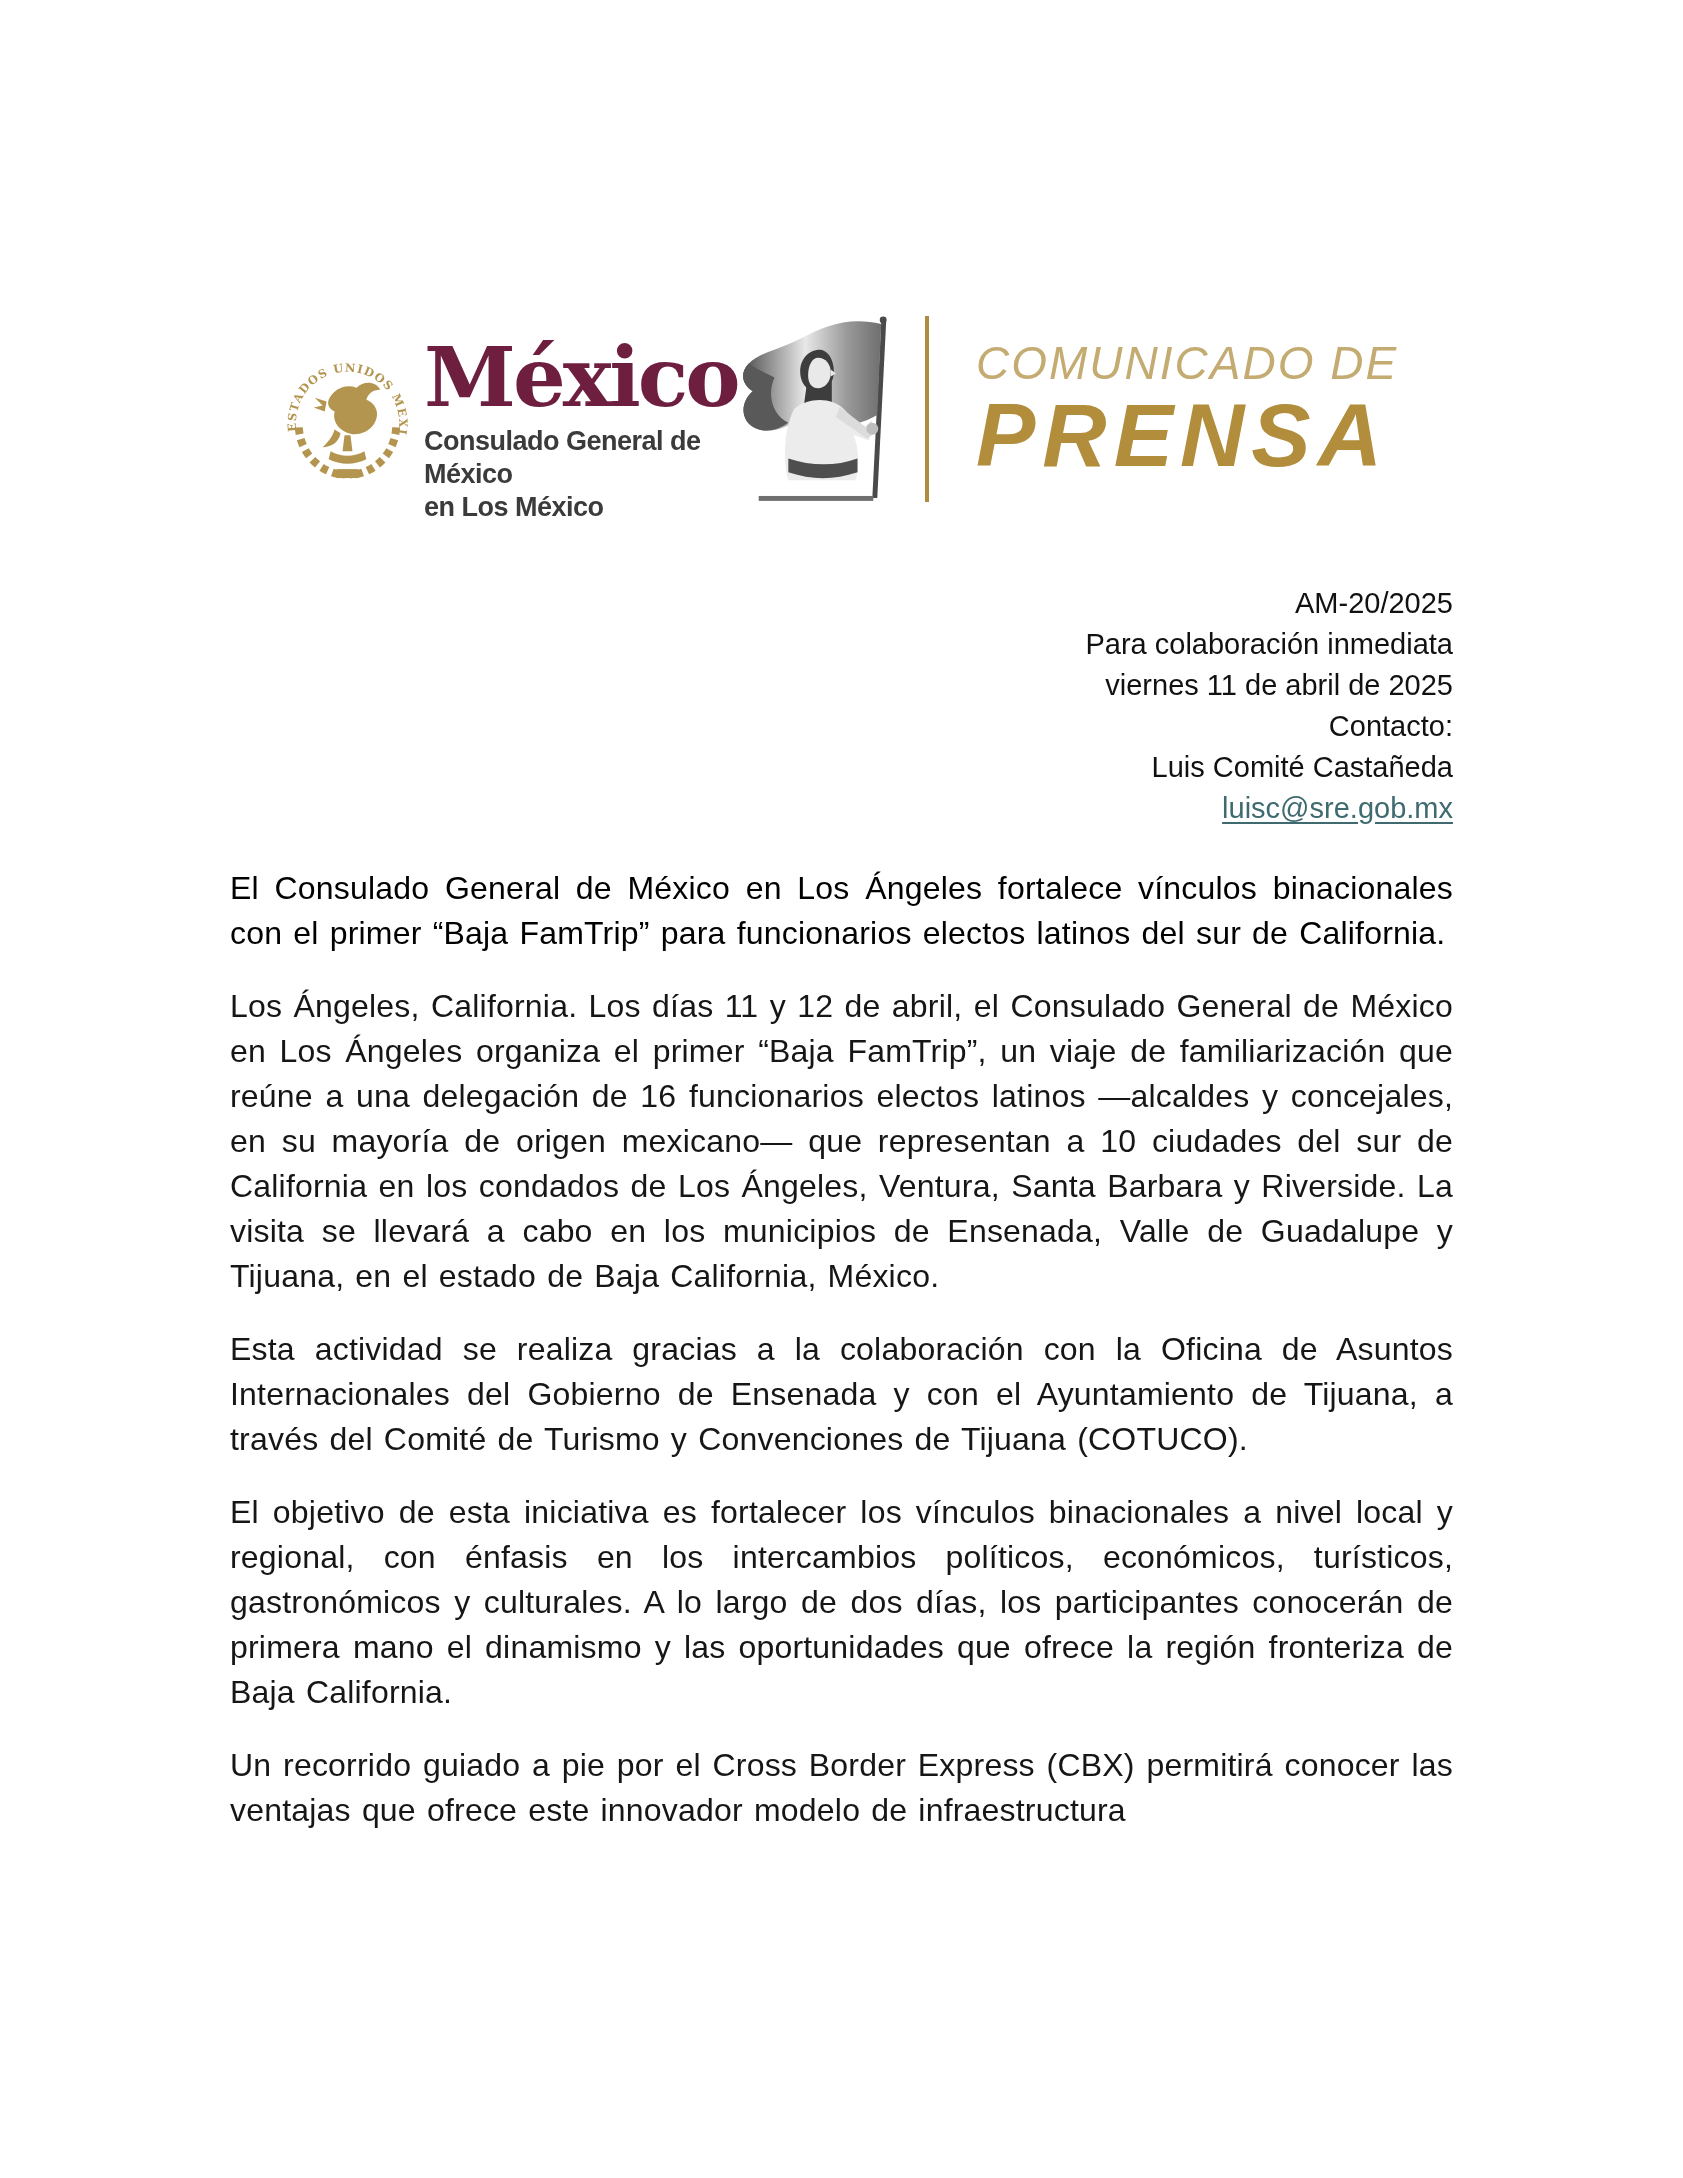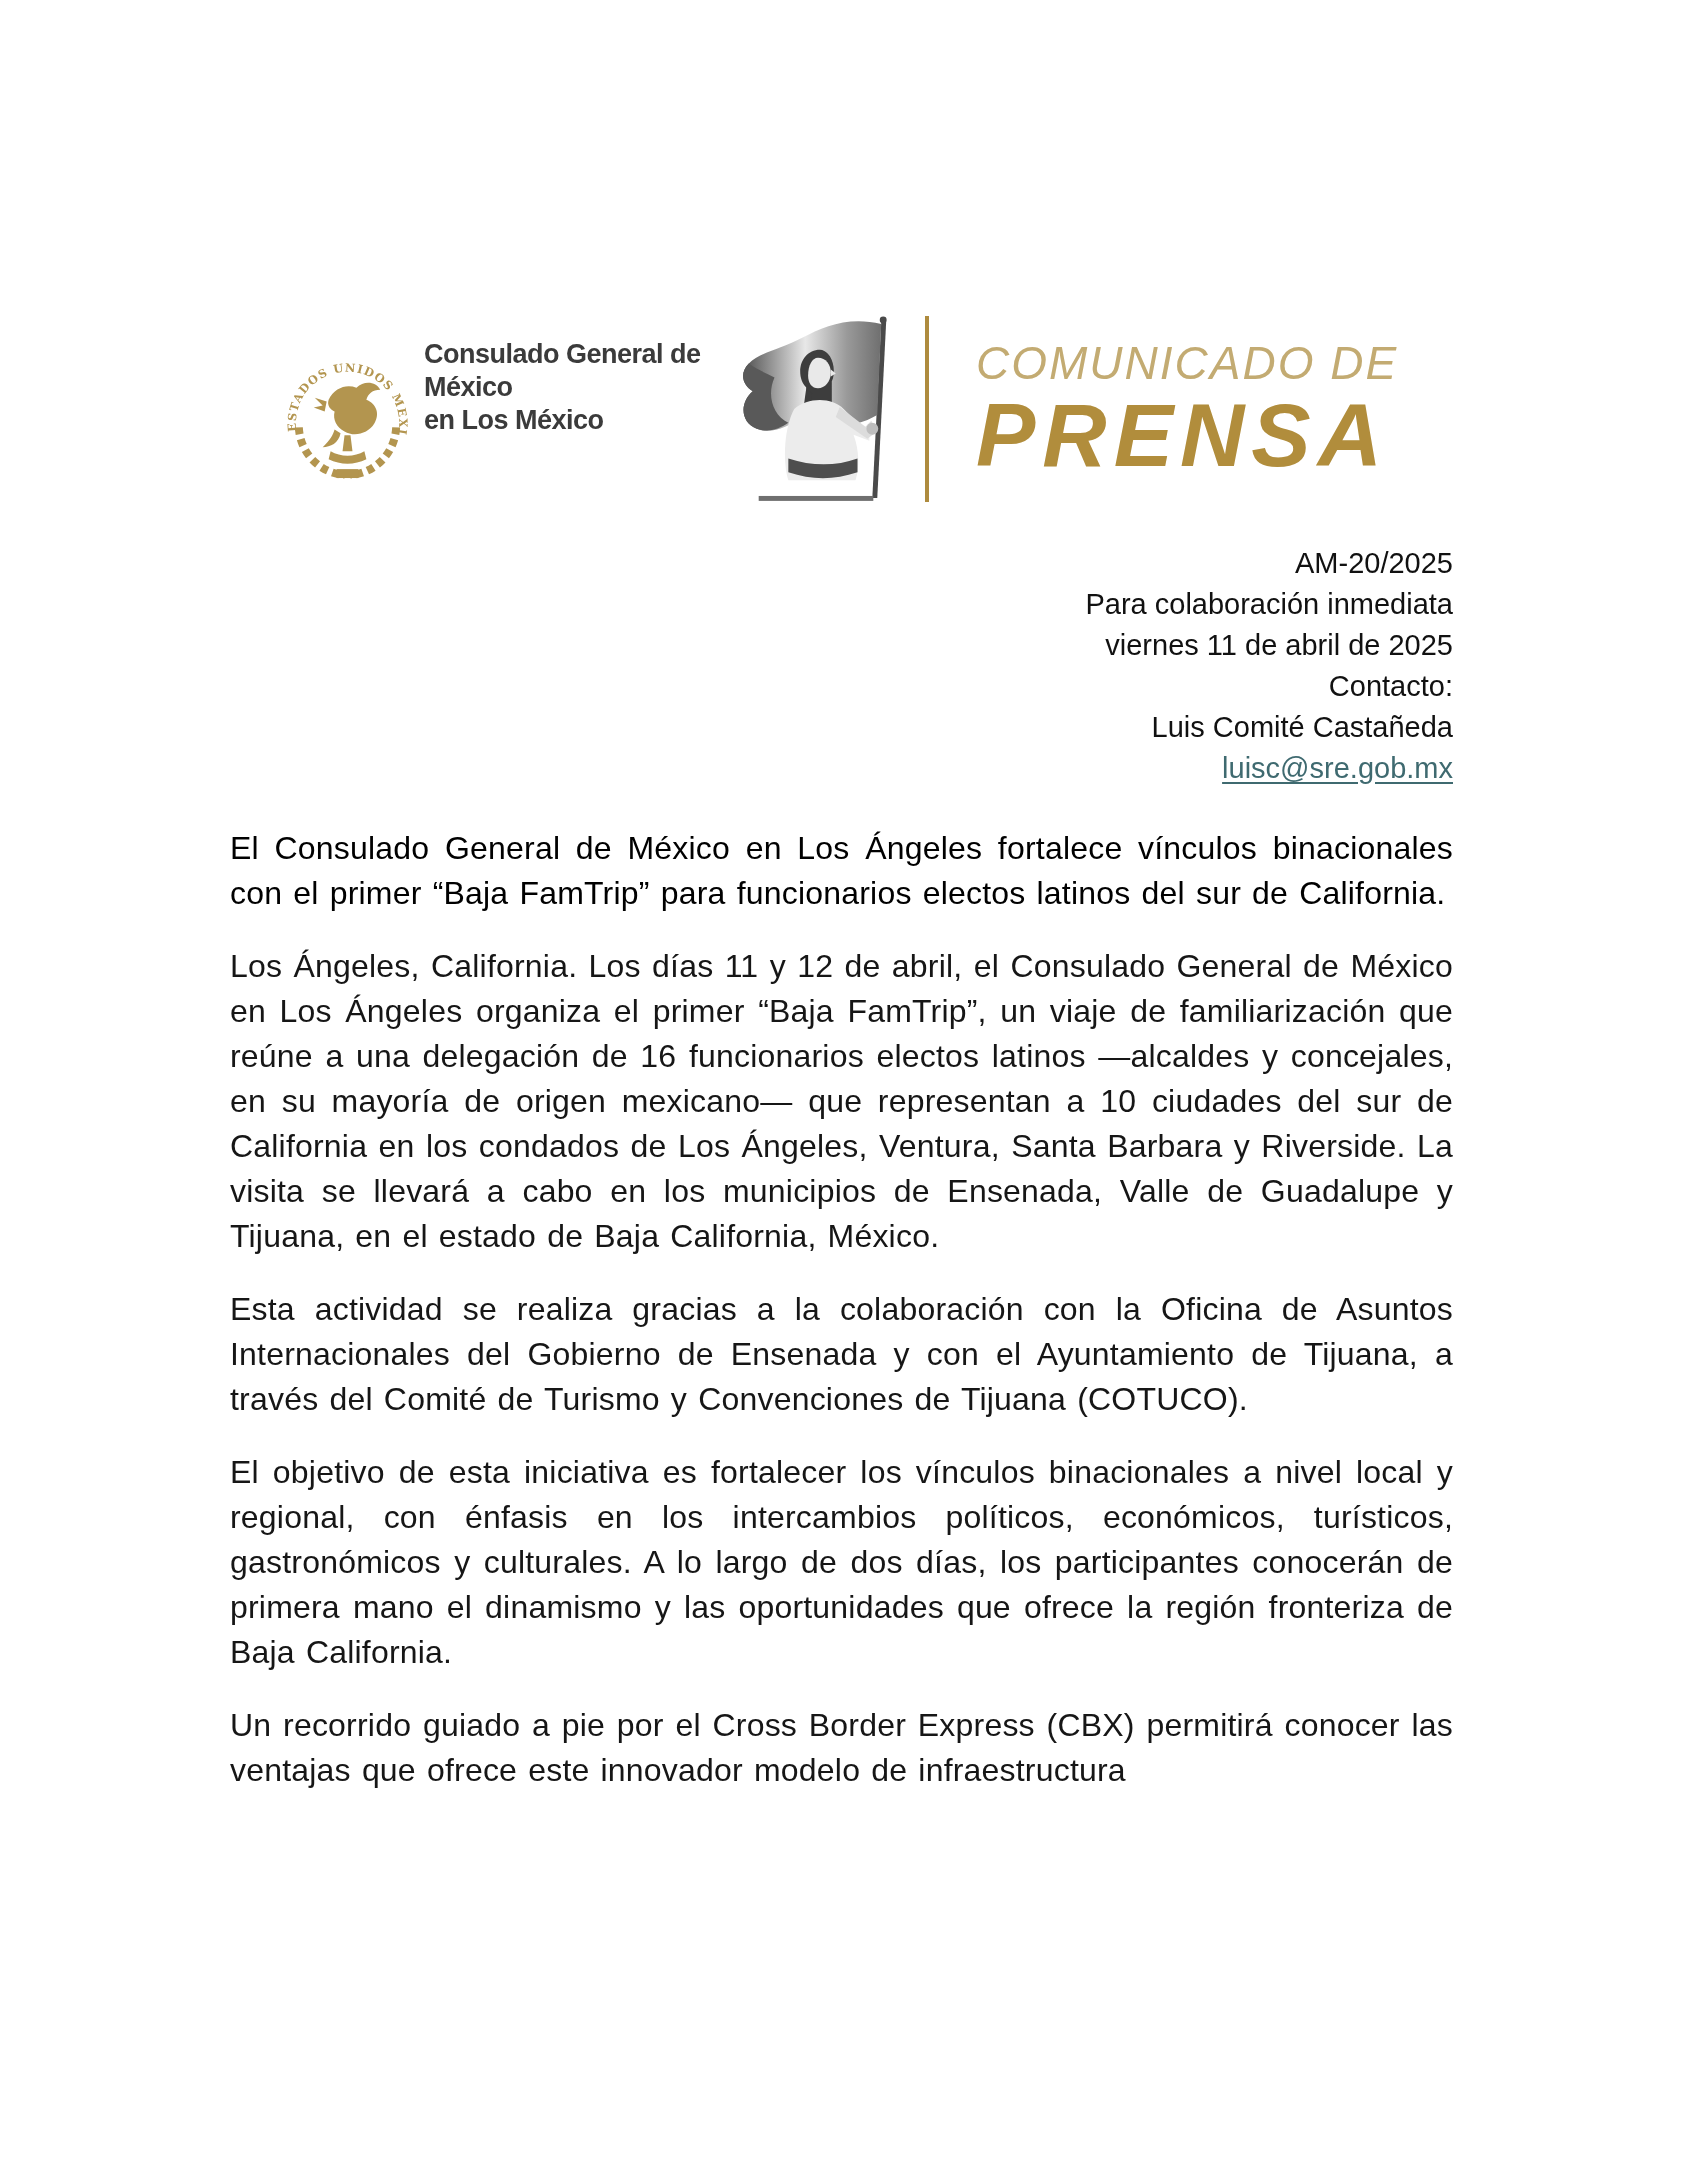--- a/index.html
+++ b/index.html
@@ -38,21 +38,21 @@
   .press-line1 {
     font-size: 46px; line-height: 50px; font-weight: 400;
     letter-spacing: 2px; color: #c3ab72;
   }
   .press-line2 {
     font-size: 89px; line-height: 91px; font-weight: 600;
     letter-spacing: 7px; color: #b18d3c; margin-top: 2px;
   }
   
   .meta {
-    margin-top: 36px;
+    margin-top: 76px;
     text-align: right;
     font-size: 29px; line-height: 41px;
     color: #111111;
   }
   .meta .line { display: block; }
   .email-link {
     color: #3f6a70;
     text-decoration: underline;
     text-underline-offset: 4px;
     cursor: pointer;
@@ -95,20 +95,21 @@
       <g fill="#b3954f">
         <path d="M 48,52 C 54,40 66,36 76,40 C 84,32 96,34 100,42 C 92,42 88,46 86,52 C 96,56 100,66 94,76 C 88,86 74,90 64,84 C 56,80 52,72 54,64 C 50,62 46,58 48,52 Z"></path>
         <path d="M 46,54 L 34,50 L 42,58 L 33,60 L 44,64 Z"></path>
         <path d="M 60,86 C 58,96 50,100 42,100 C 50,92 52,88 54,82 Z"></path>
         <path d="M 64,88 L 62,104 L 72,104 L 70,88 Z"></path>
         <path d="M 50,104 C 60,110 74,110 84,104 L 86,112 C 74,118 60,118 48,112 Z"></path>
       </g>
     </svg>
 
     <div class="wordmark-block">
+      <div class="mexico-wordmark">México</div>
       <div class="consulate-sub">Consulado General de México</div>
       <div class="consulate-sub" style="margin-top:0;">en Los México</div>
     </div>
 
     <svg class="flagbearer" viewBox="0 0 168 197" aria-hidden="true">
       <defs>
         <linearGradient id="flagGrad" x1="0" y1="0" x2="1" y2="0">
           <stop offset="0" stop-color="#4f4f4f"></stop>
           <stop offset="0.45" stop-color="#e8e8e8"></stop>
           <stop offset="0.75" stop-color="#9a9a9a"></stop>

